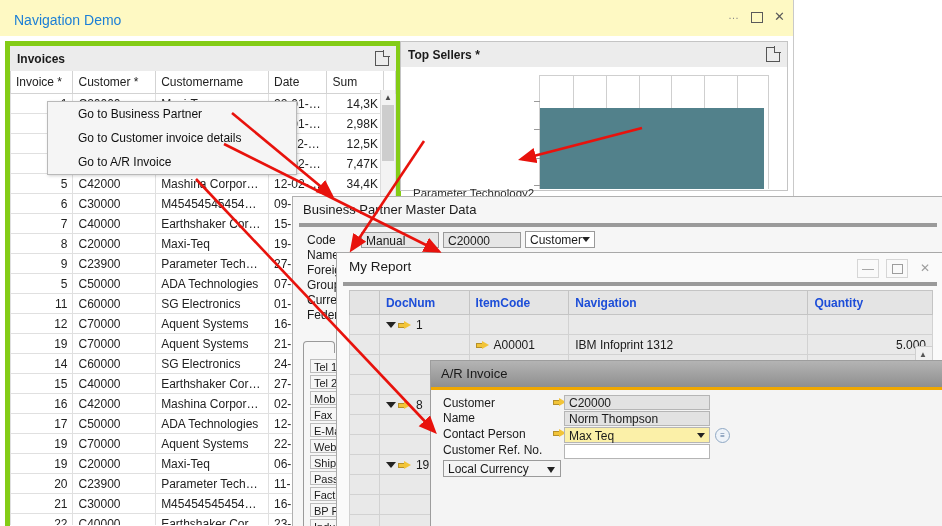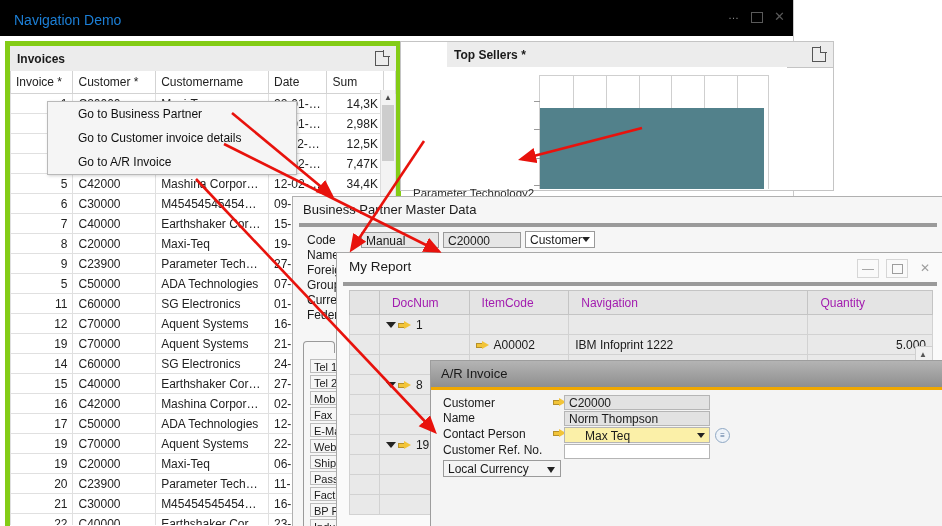--- a/index.html
+++ b/index.html
@@ -6,21 +6,21 @@
   body{
     width:942px;height:526px;overflow:hidden;position:relative;
     background:#ffffff;
     font-family:"Liberation Sans","DejaVu Sans",sans-serif;
     font-size:12px;color:#1a1a1a;
   }
   .abs{position:absolute;}
 
   
   #app-window{left:0;top:0;width:793px;height:526px;background:#fff;border-right:1px solid #c9c9c9;}
-  #app-titlebar{left:0;top:0;width:793px;height:36px;background:#000000;}
+  #app-titlebar{left:0;top:0;width:793px;height:36px;background:#fef9c3;}
   #app-title{left:14px;top:12px;font-size:14px;color:#1c7fd6;}
   #win-ctrls{right:8px;top:11px;display:flex;gap:11px;align-items:center;color:#5a5a5a;font-size:12px;}
   #win-ctrls span{cursor:default;line-height:12px;}
   .ctrl-min{letter-spacing:1px;font-size:11px;position:relative;top:-2px;color:#8a8a8a;}
   .ctrl-max{display:inline-block;width:10px;height:9px;border:1.6px solid #5a5a5a;}
   .ctrl-close{font-weight:bold;font-size:13px;}
 
   
   #invoices-panel{left:5px;top:41px;width:386px;height:480px;border:5px solid #84cc16;background:#fff;}
   .panel-head{height:25px;background:#ececec;border-bottom:1px solid #c4c4c4;
@@ -42,21 +42,21 @@
   #inv-scrollbar{position:absolute;right:1px;top:44px;width:14px;bottom:1px;background:#f3f3f3;border-left:1px solid #dcdcdc;}
   #inv-scroll-up{position:absolute;left:0;top:0;width:14px;height:14px;display:flex;align-items:center;justify-content:center;font-size:8px;color:#4a4a4a;}
   #inv-scroll-thumb{position:absolute;left:1px;top:15px;width:12px;height:56px;background:#cdcdcd;}
 
   
   #ctx-menu{left:47px;top:101px;width:248px;height:72px;background:#f5f5f5;border:1px solid #b9b9b9;
      box-shadow:1px 1px 3px rgba(0,0,0,.18);z-index:40;}
   #ctx-menu .mi{height:24px;line-height:24px;padding-left:30px;font-size:12px;color:#111;}
 
   
-  #top-sellers{left:400px;top:41px;width:386px;height:148px;border:1px solid #c4c4c4;background:#fff;padding-left:46px;}
+  #top-sellers{left:400px;top:41px;width:386px;height:148px;border:1px solid #c4c4c4;background:#fff;}
   #chart-area{position:absolute;left:0;top:25px;width:386px;height:122px;background:#fff;overflow:hidden;}
   #chart-plot{position:absolute;left:138px;top:8px;width:230px;height:118px;border-left:1px solid #cfcfcf;border-top:1px solid #cfcfcf;border-right:1px solid #cfcfcf;box-sizing:border-box;}
   .vgrid{position:absolute;top:0;bottom:0;width:1px;background:#cfcfcf;}
   #chart-bar{position:absolute;left:139px;top:41px;width:224px;height:86px;background:#52818b;}
   #cat-label{position:absolute;left:12px;top:145px;font-size:11.5px;color:#2b2b2b;}
   .ytick{position:absolute;left:133px;width:6px;height:1px;background:#9a9a9a;}
 
   
   #bp-window{left:292px;top:196px;width:650px;height:330px;background:#f6f6f6;border:1px solid #b0b0b0;z-index:10;}
   #bp-title{position:absolute;left:10px;top:5px;font-size:13px;color:#1a1a1a;}
@@ -72,22 +72,22 @@
 
   
   #rep-window{left:336px;top:252px;width:606px;height:274px;background:#fafafa;border:1px solid #a8a8a8;z-index:20;}
   #rep-title{position:absolute;left:12px;top:6px;font-size:13.5px;color:#1a1a1a;}
   #rep-ctrls{position:absolute;right:8px;top:6px;display:flex;gap:7px;color:#9d9d9d;}
   .rc{width:20px;height:17px;border:1px solid #d6d6d6;background:#fafafa;display:flex;align-items:center;justify-content:center;font-size:12px;color:#9d9d9d;}
   .rc.plain{border:none;}
   #rep-divider{position:absolute;left:6px;top:29px;right:6px;height:4px;background:#9a9a9a;}
   #rep-grid{position:absolute;left:12px;top:37px;width:584px;bottom:0;overflow:hidden;}
   table.rgrid{border-collapse:collapse;width:584px;table-layout:fixed;font-size:12px;}
-  table.rgrid th{background:#e4e4e4;border:1px solid #c4c4c4;font-weight:normal;text-align:left;
-      padding:3px 12px;height:17px;color:#a21caf;}
+  table.rgrid th{background:#e4e4e4;border:1px solid #c4c4c4;font-weight:bold;text-align:left;
+      padding:3px 6px;height:17px;color:#1d4ed8;}
   table.rgrid td{background:#e9e9e9;border:1px solid #d2d2d2;padding:2px 6px;height:15px;color:#1a1a1a;white-space:nowrap;}
   table.rgrid td.qty{text-align:right;}
   .rc1{width:24px}.rc2{width:72px}.rc3{width:80px}.rc4{width:192px}.rc5{width:100px}
   .tri{display:inline-block;width:0;height:0;border-left:5px solid transparent;border-right:5px solid transparent;border-top:6px solid #222;vertical-align:middle;margin-right:2px;}
   .yarrow{display:inline-block;width:14px;height:9px;position:relative;vertical-align:middle;margin-right:4px;}
   .yarrow::before{content:"";position:absolute;left:0;top:2px;width:7px;height:5px;background:#f2c438;border:1px solid #b5902a;box-sizing:border-box;}
   .yarrow::after{content:"";position:absolute;left:6px;top:0;width:0;height:0;border-top:4.5px solid transparent;border-bottom:4.5px solid transparent;border-left:7px solid #f2c438;}
   #rep-scroll{position:absolute;right:0;top:56px;width:16px;height:72px;background:#f0f0f0;border:1px solid #cfcfcf;}
   #rep-scroll .up{position:absolute;left:1px;top:1px;width:12px;height:12px;display:flex;align-items:center;justify-content:center;font-size:8px;color:#555;}
   #rep-scroll .thumb{position:absolute;left:1px;top:16px;width:12px;height:14px;background:#e2e2e2;border:1px solid #c2c2c2;}
@@ -97,21 +97,21 @@
   #ar-titlebar{position:absolute;left:0;top:0;width:100%;height:26px;
      background:linear-gradient(to bottom,#b4b4b4,#8f8f8f);}
   #ar-title{position:absolute;left:10px;top:5px;font-size:13px;color:#1a1a1a;}
   #ar-accent{position:absolute;left:0;top:26px;width:100%;height:3px;background:#f0a800;}
   .ar-lab{position:absolute;font-size:12px;color:#1a1a1a;}
   .ar-ro{position:absolute;height:15px;background:#e2e2e2;border:1px solid #b5b5b5;font-size:12px;
      padding:0 4px;line-height:15px;box-sizing:border-box;color:#1a1a1a;}
   .ar-in{position:absolute;height:15px;background:#fff;border:1px solid #b5b5b5;font-size:12px;
      padding:0 4px;line-height:15px;box-sizing:border-box;}
   #ar-contact{position:absolute;height:16px;background:#fbf0a8;border:1px solid #b5b5b5;font-size:12px;
-     padding:0 18px 0 20px;line-height:16px;box-sizing:border-box;color:#1a1a1a;}
+     padding:0 18px 0 4px;line-height:16px;box-sizing:border-box;color:#1a1a1a;}
   #ar-contact .car{position:absolute;right:4px;top:5px;width:0;height:0;border-left:4px solid transparent;border-right:4px solid transparent;border-top:5px solid #222;}
   #ar-listicon{position:absolute;width:13px;height:13px;border:1px solid #8fa8c4;border-radius:50%;
      background:#eef3f9;display:flex;align-items:center;justify-content:center;font-size:8px;color:#4a6c96;}
   #ar-currency{position:absolute;height:17px;border:1px solid #9a9a9a;background:#f4f4f4;font-size:12px;
      padding:0 18px 0 4px;line-height:17px;box-sizing:border-box;}
   #ar-currency .car{position:absolute;right:5px;top:6px;width:0;height:0;border-left:4.5px solid transparent;border-right:4.5px solid transparent;border-top:6px solid #222;}
   .goarrow{position:absolute;width:14px;height:9px;}
   .goarrow::before{content:"";position:absolute;left:0;top:2px;width:7px;height:5px;background:#f2c438;border:1px solid #b5902a;box-sizing:border-box;}
   .goarrow::after{content:"";position:absolute;left:6px;top:0;width:0;height:0;border-top:4.5px solid transparent;border-bottom:4.5px solid transparent;border-left:7px solid #f2c438;}
 
@@ -446,20 +446,27 @@
           <tr>
             <td></td>
             <td><span class="tri"></span><span class="yarrow"></span><span>1</span></td>
             <td></td>
             <td></td>
             <td class="qty"></td>
           </tr>
           <tr>
             <td></td>
             <td></td>
+            <td><span class="yarrow"></span><span>A00001</span></td>
+            <td>IBM Infoprint 1312</td>
+            <td class="qty">5.000</td>
+          </tr>
+          <tr>
+            <td></td>
+            <td></td>
             <td><span class="yarrow"></span><span>A00002</span></td>
             <td>IBM Infoprint 1222</td>
             <td class="qty">5.000</td>
           </tr>
           <tr>
             <td></td>
             <td></td>
             <td></td>
             <td></td>
             <td class="qty"></td>

